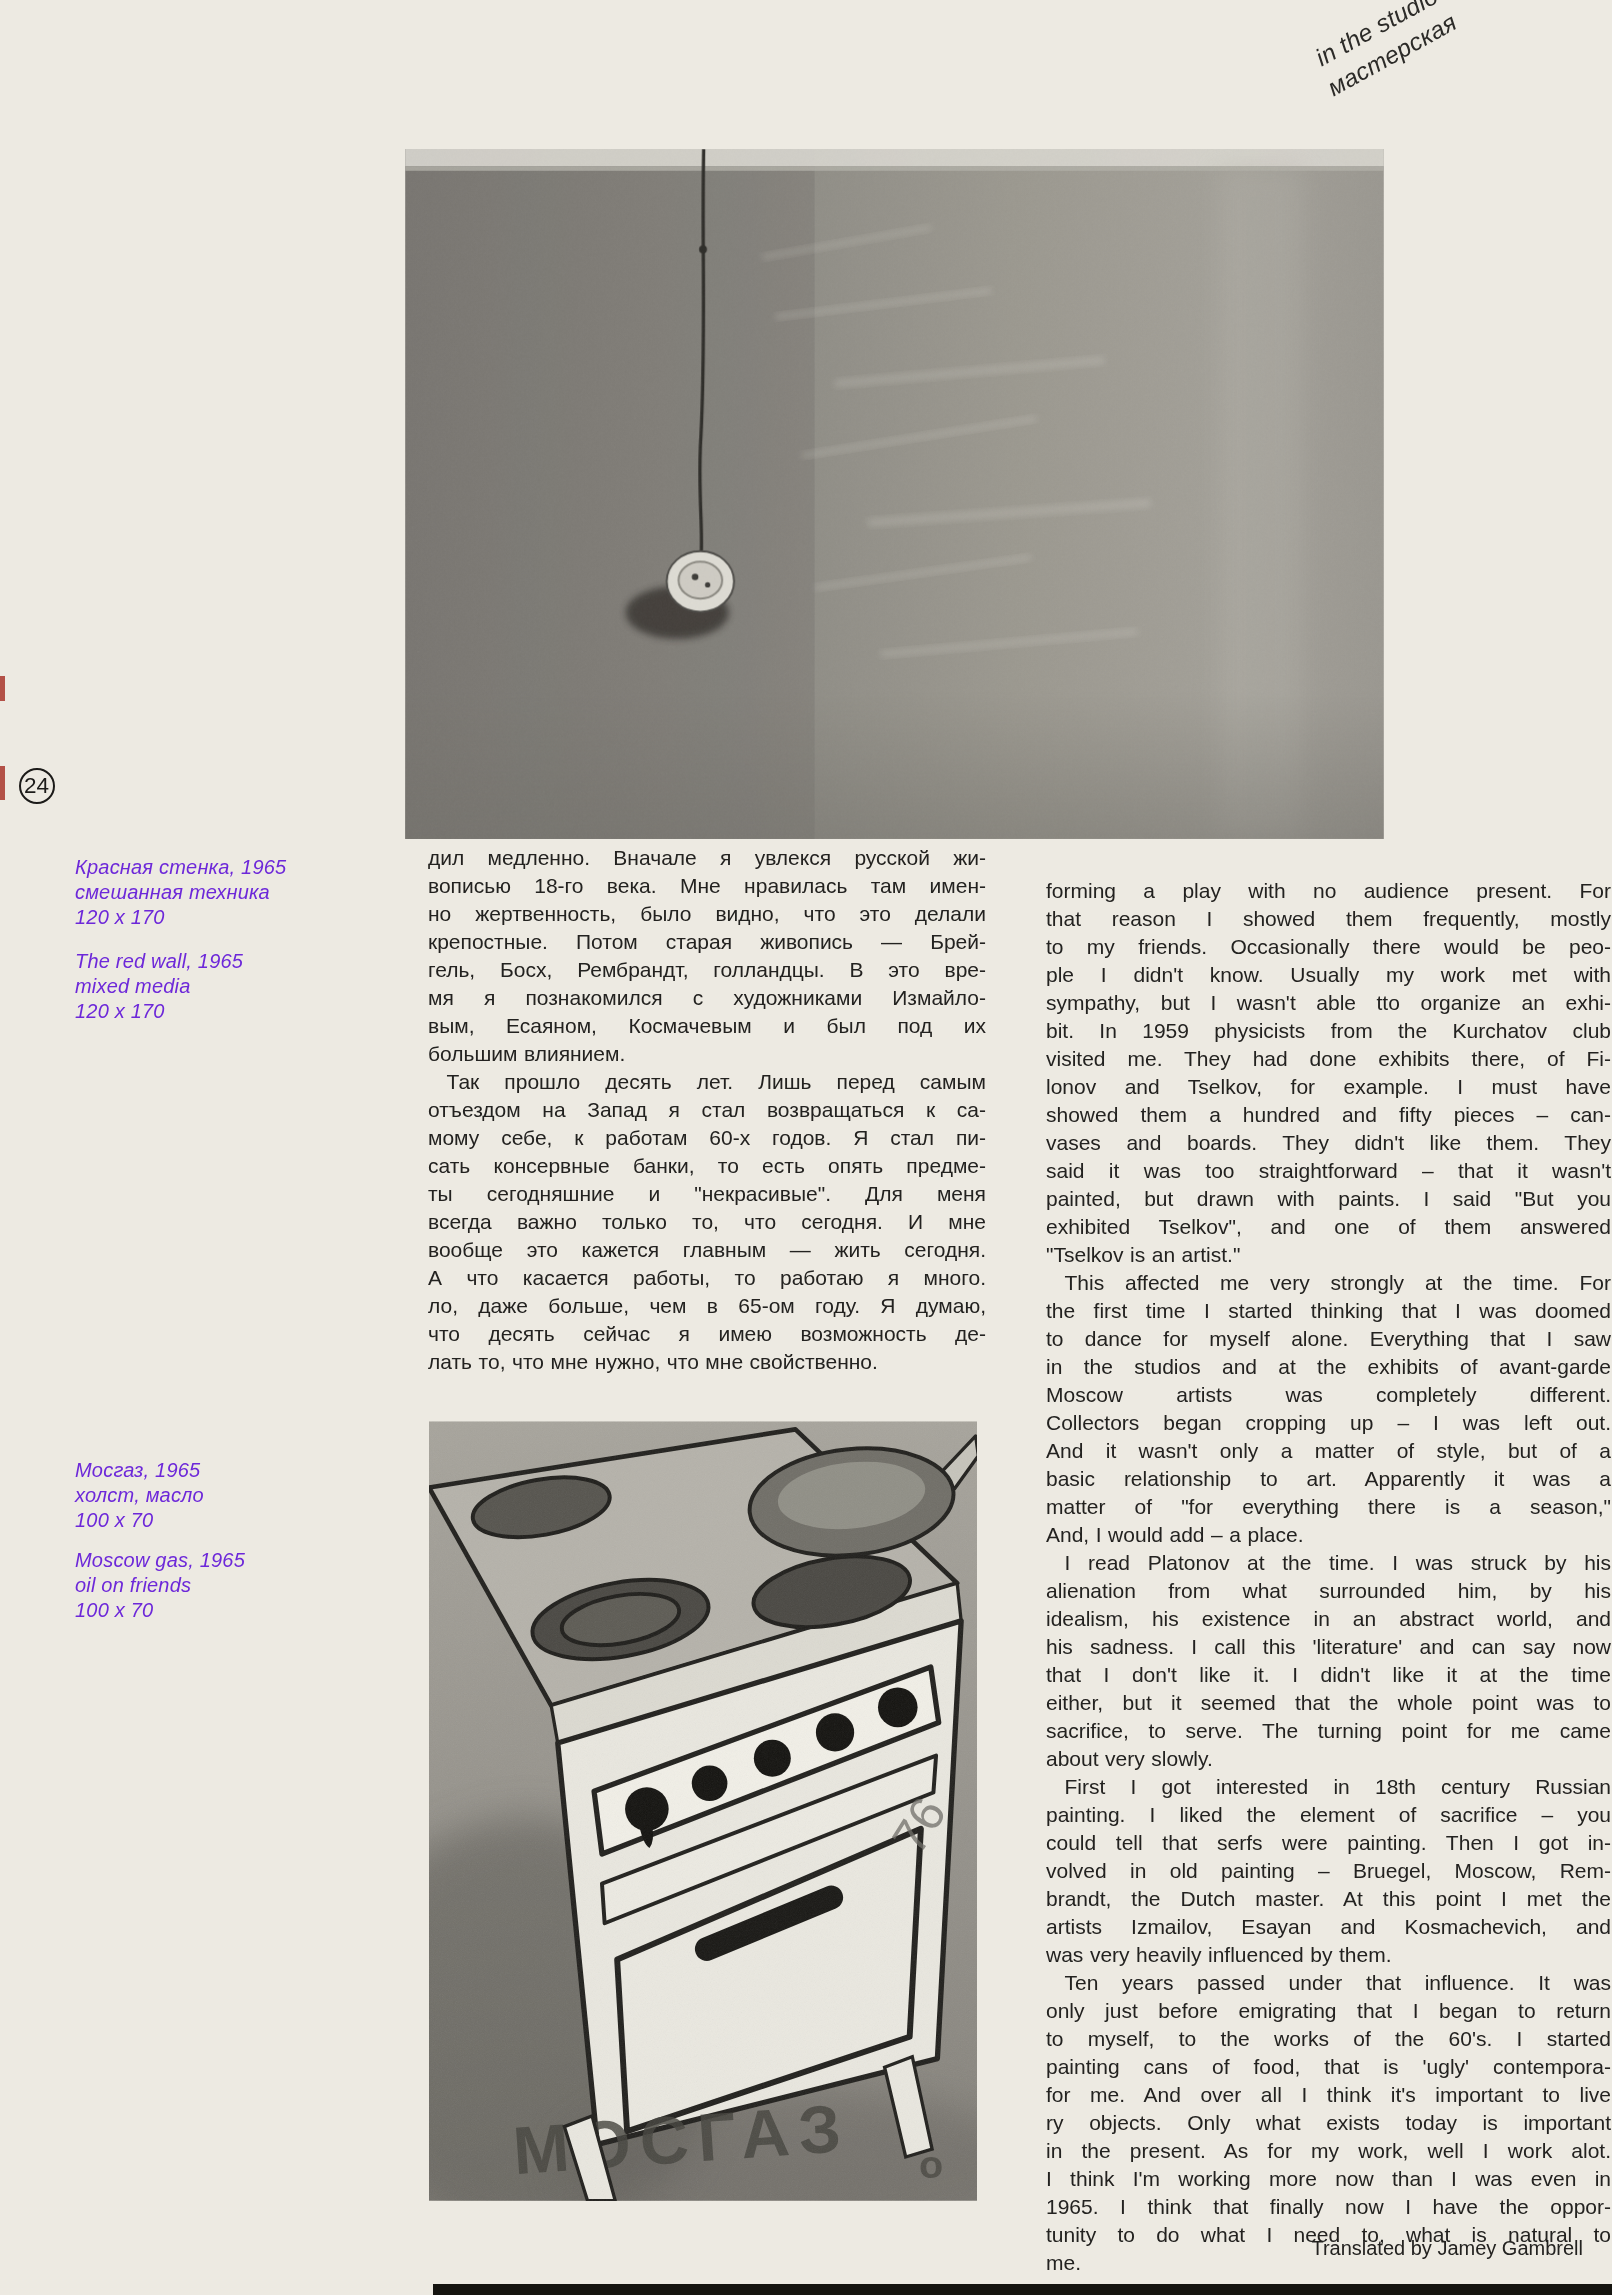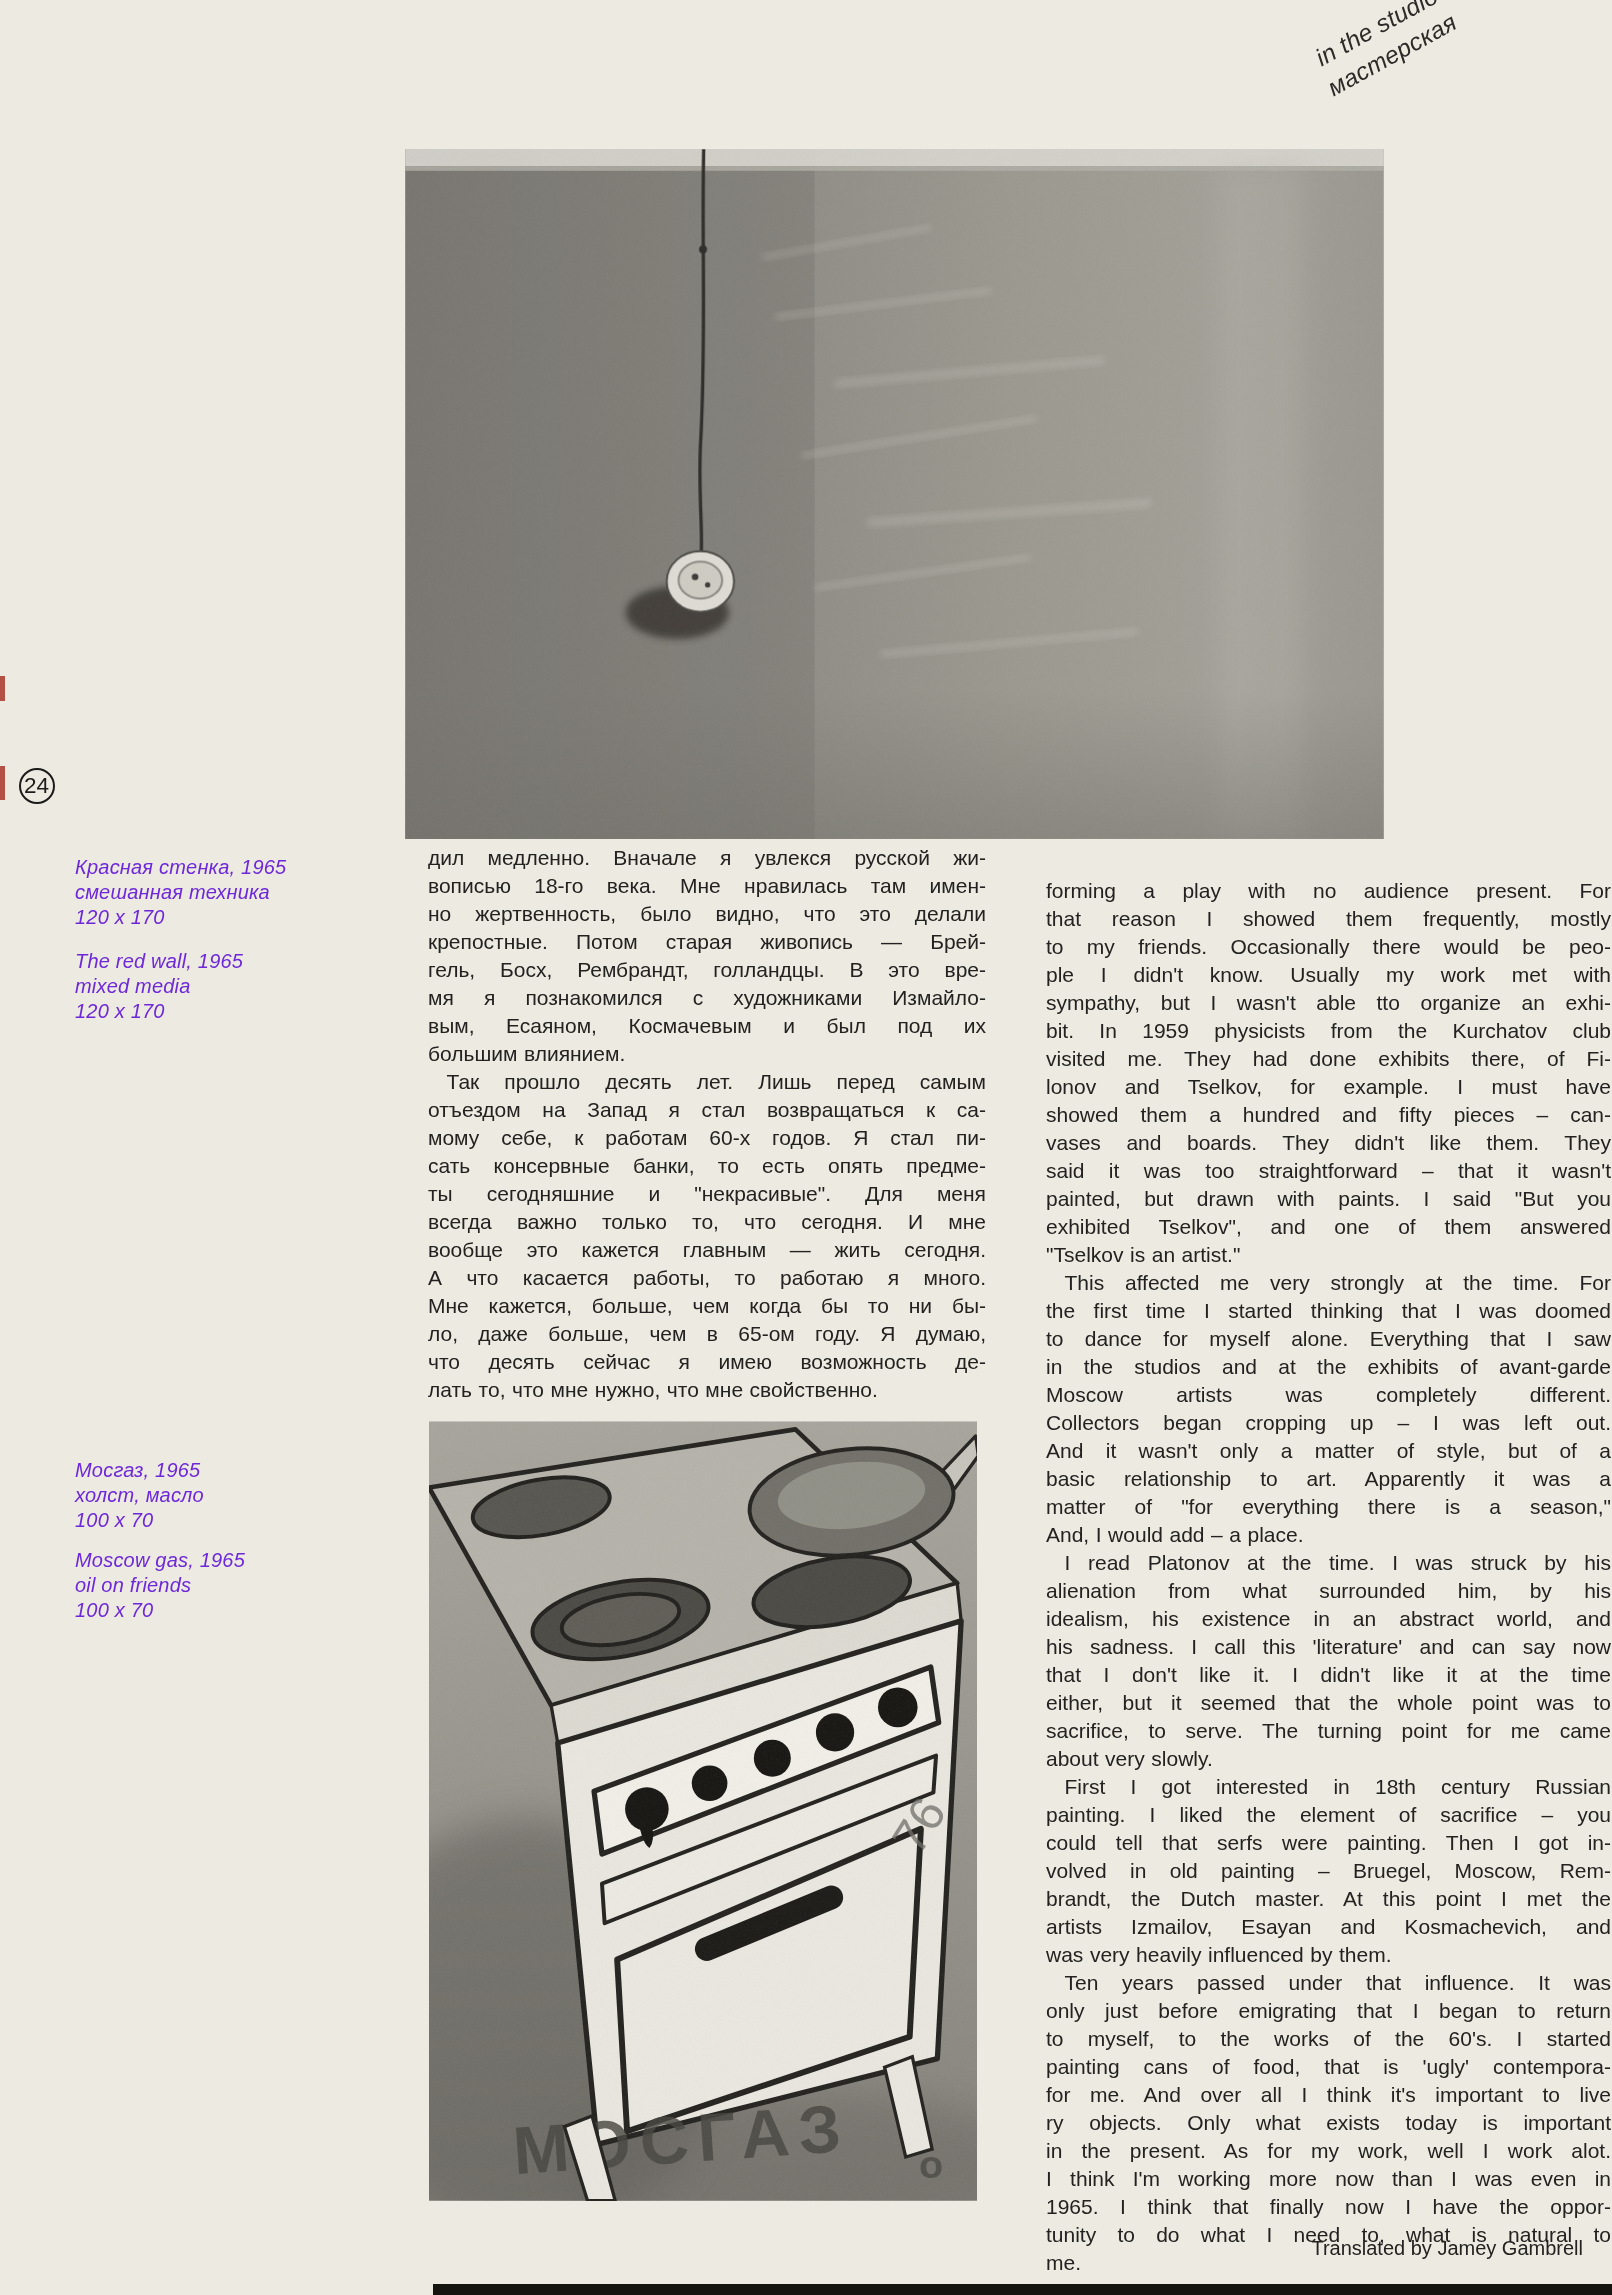--- a/index.html
+++ b/index.html
@@ -163,21 +163,20 @@
     </div>
     <div class="para indented">
       <div class="line">Так прошло десять лет. Лишь перед самым</div>
       <div class="line">отъездом на Запад я стал возвращаться к са-</div>
       <div class="line">мому себе, к работам 60-х годов. Я стал пи-</div>
       <div class="line">сать консервные банки, то есть опять предме-</div>
       <div class="line">ты сегодняшние и "некрасивые".  Для меня</div>
       <div class="line">всегда важно только то, что сегодня. И мне</div>
       <div class="line">вообще это кажется главным — жить сегодня.</div>
       <div class="line">А что касается работы, то работаю я много.</div>
-      <div class="line">Мне кажется, больше, чем когда бы то ни бы-</div>
       <div class="line">ло, даже больше, чем в 65-ом году. Я думаю,</div>
       <div class="line">что десять сейчас я имею возможность де-</div>
       <div class="line last">лать то, что мне нужно, что мне свойственно.</div>
     </div>
   </div>
 
 <div class="abs col" style="left:1018px;top:877px;width:565px;margin-left:28px;">
 <div class="para">
       <div class="line">forming a play with no audience present. For</div>
       <div class="line">that reason I showed them frequently, mostly</div>

